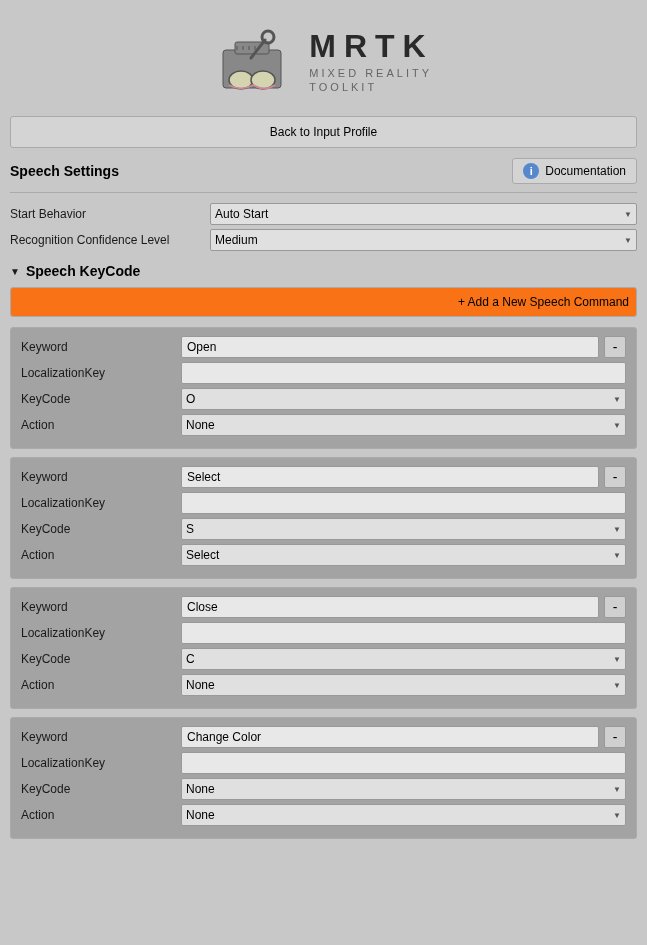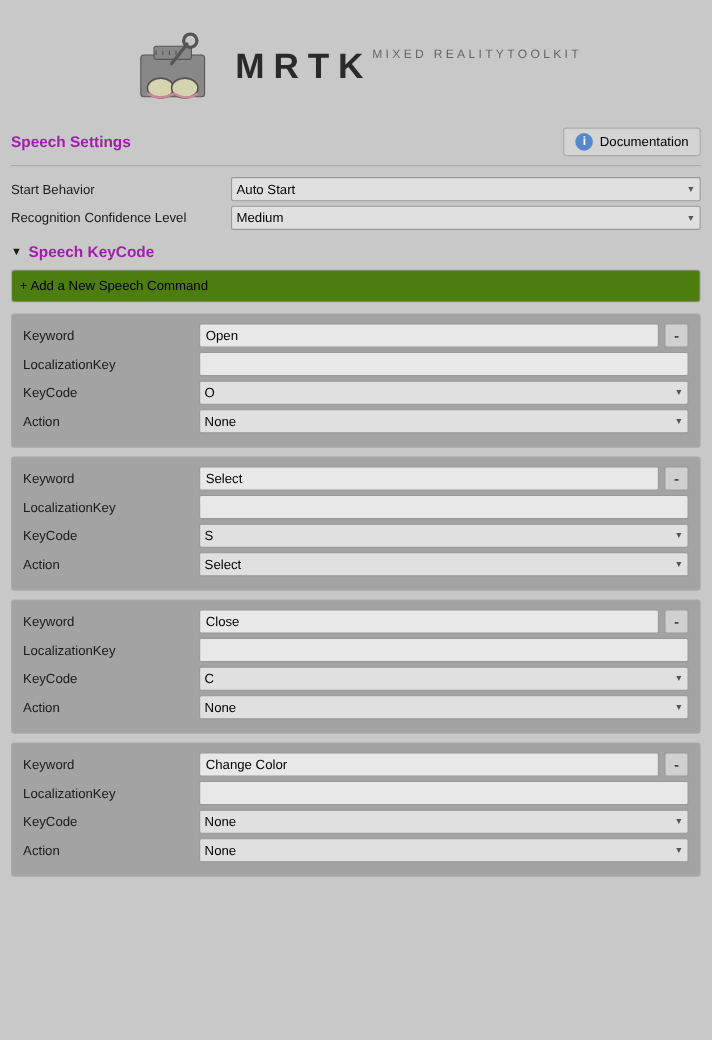--- a/index.html
+++ b/index.html
@@ -21,21 +21,21 @@
     }
 
     .logo-icon {
       width: 80px;
       height: 80px;
       margin-right: 16px;
     }
 
     .brand-text {
       display: flex;
-      flex-direction: row;
+      flex-direction: column;
     }
 
     .brand-title {
       font-size: 32px;
       font-weight: bold;
       letter-spacing: 8px;
       color: #2a2a2a;
     }
 
     .brand-sub {
@@ -64,21 +64,21 @@
     .section-header-row {
       display: flex;
       align-items: center;
       justify-content: space-between;
       margin-bottom: 8px;
     }
 
     .section-title {
       font-size: 14px;
       font-weight: bold;
-      color: #a21caf;
+      color: #000000;
     }
 
     .doc-button {
       display: flex;
       align-items: center;
       background: #d4d4d4;
       border: 1px solid #aaa;
       border-radius: 3px;
       padding: 4px 10px;
       cursor: pointer;
@@ -158,27 +158,27 @@
     }
 
     .triangle {
       margin-right: 6px;
       font-size: 10px;
     }
 
     .add-button {
       width: 100%;
       padding: 7px;
-      background: #4d7c0f;
+      background: #f97316;
       border: 1px solid #aaa;
       border-radius: 3px;
       font-size: 12px;
       cursor: pointer;
       margin-bottom: 10px;
-      text-align: left;
+      text-align: right;
     }
 
     .command-card {
       background: #a3a3a3;
       border: 1px solid #aaa;
       border-radius: 3px;
       padding: 8px 10px;
       margin-bottom: 8px;
     }
 
@@ -263,20 +263,21 @@
   <div class="brand-text">
     <span class="brand-title">MRTK</span>
     <span class="brand-sub">MIXED REALITY</span>
     <span class="brand-sub">TOOLKIT</span>
   </div>
 </div>
 
 <div class="content">
 
   
+  <button class="back-button">Back to Input Profile</button>
 
   
   <div class="section-header-row">
     <span class="section-title">Speech Settings</span>
     <button class="doc-button">
       <span class="info-icon">i</span>
       <span>Documentation</span>
     </button>
   </div>
 

